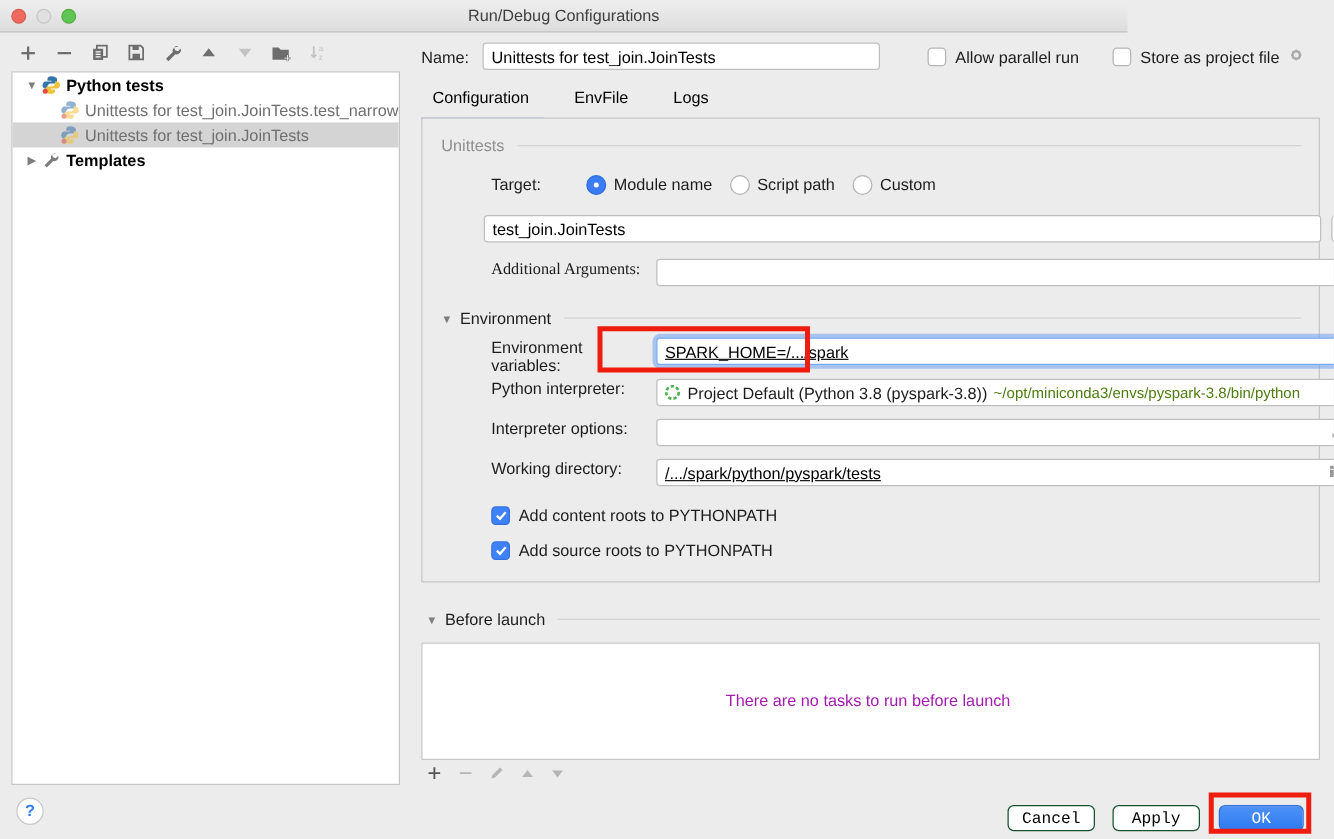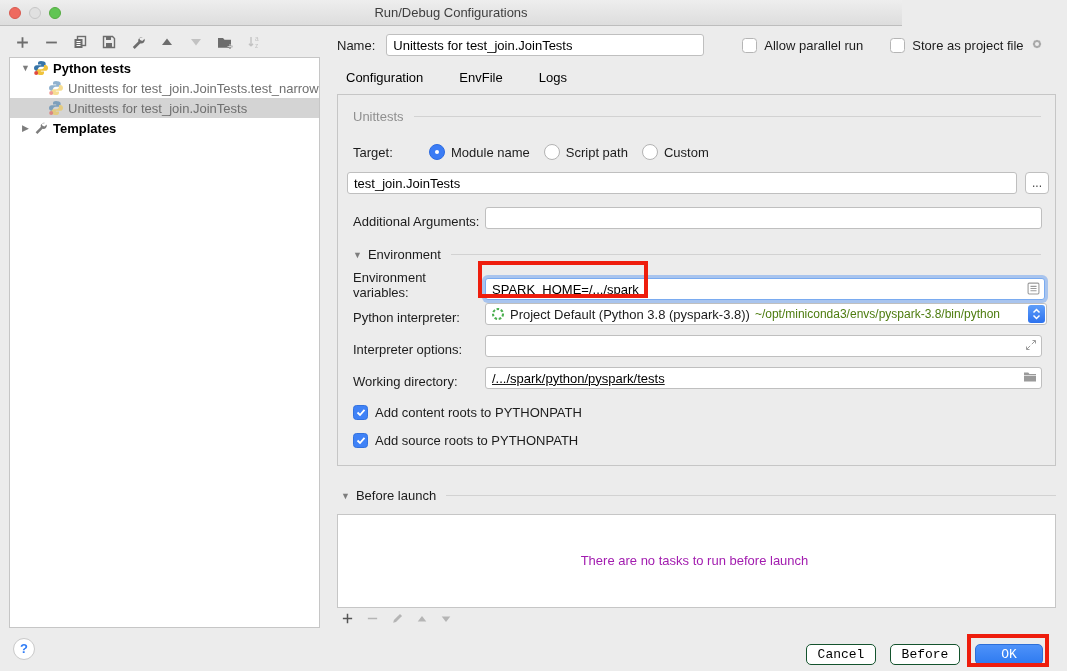--- a/index.html
+++ b/index.html
@@ -42,21 +42,21 @@
   .tabs{position:absolute;left:337px;top:66px;height:27px;display:flex;gap:36px;padding-left:9px;}
   .tab{padding:4px 0;color:#000;}
   .tab.active{position:relative;}
   .tab.active::after{content:"";position:absolute;left:-9px;right:-12px;bottom:-4px;height:3px;background:#3f82d6;}
   
   .cfg{position:absolute;left:337px;top:94px;width:719px;height:372px;border:1px solid #c6c6c6;background:#ececec;}
   .group-h{position:absolute;left:15px;display:flex;align-items:center;width:688px;}
   .group-h .line{flex:1;height:1px;background:#d2d2d2;margin-left:10px;}
   .group-h .tri{font-size:9px;color:#7d7d7d;margin-right:6px;}
   .gray-h{color:#8f8f8f;}
-  .row{position:absolute;display:flex;align-items:flex-end;}
+  .row{position:absolute;display:flex;align-items:flex-start;margin-left:40px;}
   .radio{width:16px;height:16px;border-radius:50%;background:#fff;border:1px solid #b3b3b3;flex:0 0 16px;}
   .radio.sel{background:#3b7cf5;border-color:#2d6be0;position:relative;}
   .radio.sel::after{content:"";position:absolute;left:5px;top:5px;width:4px;height:4px;border-radius:50%;background:#fff;}
   .rlbl{margin:0 14px 0 6px;}
   .dots-btn{width:24px;height:22px;background:#fff;border:1px solid #bfbfbf;border-radius:4px;
     font-size:12px;color:#444;line-height:18px;text-align:center;}
   .field-wrap{position:relative;display:flex;align-items:center;text-decoration:underline;}
   .icon-in{position:absolute;right:5px;top:4px;}
   .focus-ring{border-color:#7aabf0 !important;box-shadow:0 0 0 3px rgba(100,155,240,.5);}
   .red-ann{position:absolute;border:4px solid #ee1d0d;pointer-events:none;z-index:5;}
@@ -224,21 +224,21 @@
     <span class="radio"></span>
     <span class="rlbl">Custom</span>
   </div>
 
   <div class="row" style="left:9px;top:77px;">
     <input class="txt" style="width: 670px;" value="test_join.JoinTests">
     <button class="dots-btn" style="margin-left:8px;">...</button>
   </div>
 
   <div class="row" style="left:15px;top:112px;">
-    <span class="lbl" style="width:132px;">Additional Arguments:</span>
+    <span class="lbl" style="width:132px;font-family:Liberation Serif, serif;">Additional Arguments:</span>
     <input class="txt" style="width: 557px;" value="">
   </div>
 
   <div class="group-h" style="top:152px;">
     <span class="tri">▼</span>
     <span>Environment</span>
     <span class="line"></span>
   </div>
 
   <div class="row" style="left:15px;top:175px;">
@@ -341,17 +341,17 @@
         <path d="M7 3.5 12 10H2z" fill="#b5b5b5"></path>
       </svg></span>
   <span>
     <svg width="12" height="12" viewBox="0 0 14 14">
         <path d="M2 4h10L7 10.5z" fill="#b5b5b5"></path>
       </svg></span>
 </div>
 
 <div class="help">?</div>
 <button class="btn" style="left:806px;width:70px;">Cancel</button>
-<button class="btn" style="left:890px;width:70px;">Before</button>
+<button class="btn" style="left:890px;width:70px;">Apply</button>
 <button class="btn primary" style="left:975px;width:68px;">OK</button>
 
 <div class="red-ann" style="left:478px;top:261px;width:170px;height:37px;"></div>
 <div class="red-ann" style="left:967px;top:634px;width:82px;height:33px;"></div>
 
 </body></html>

